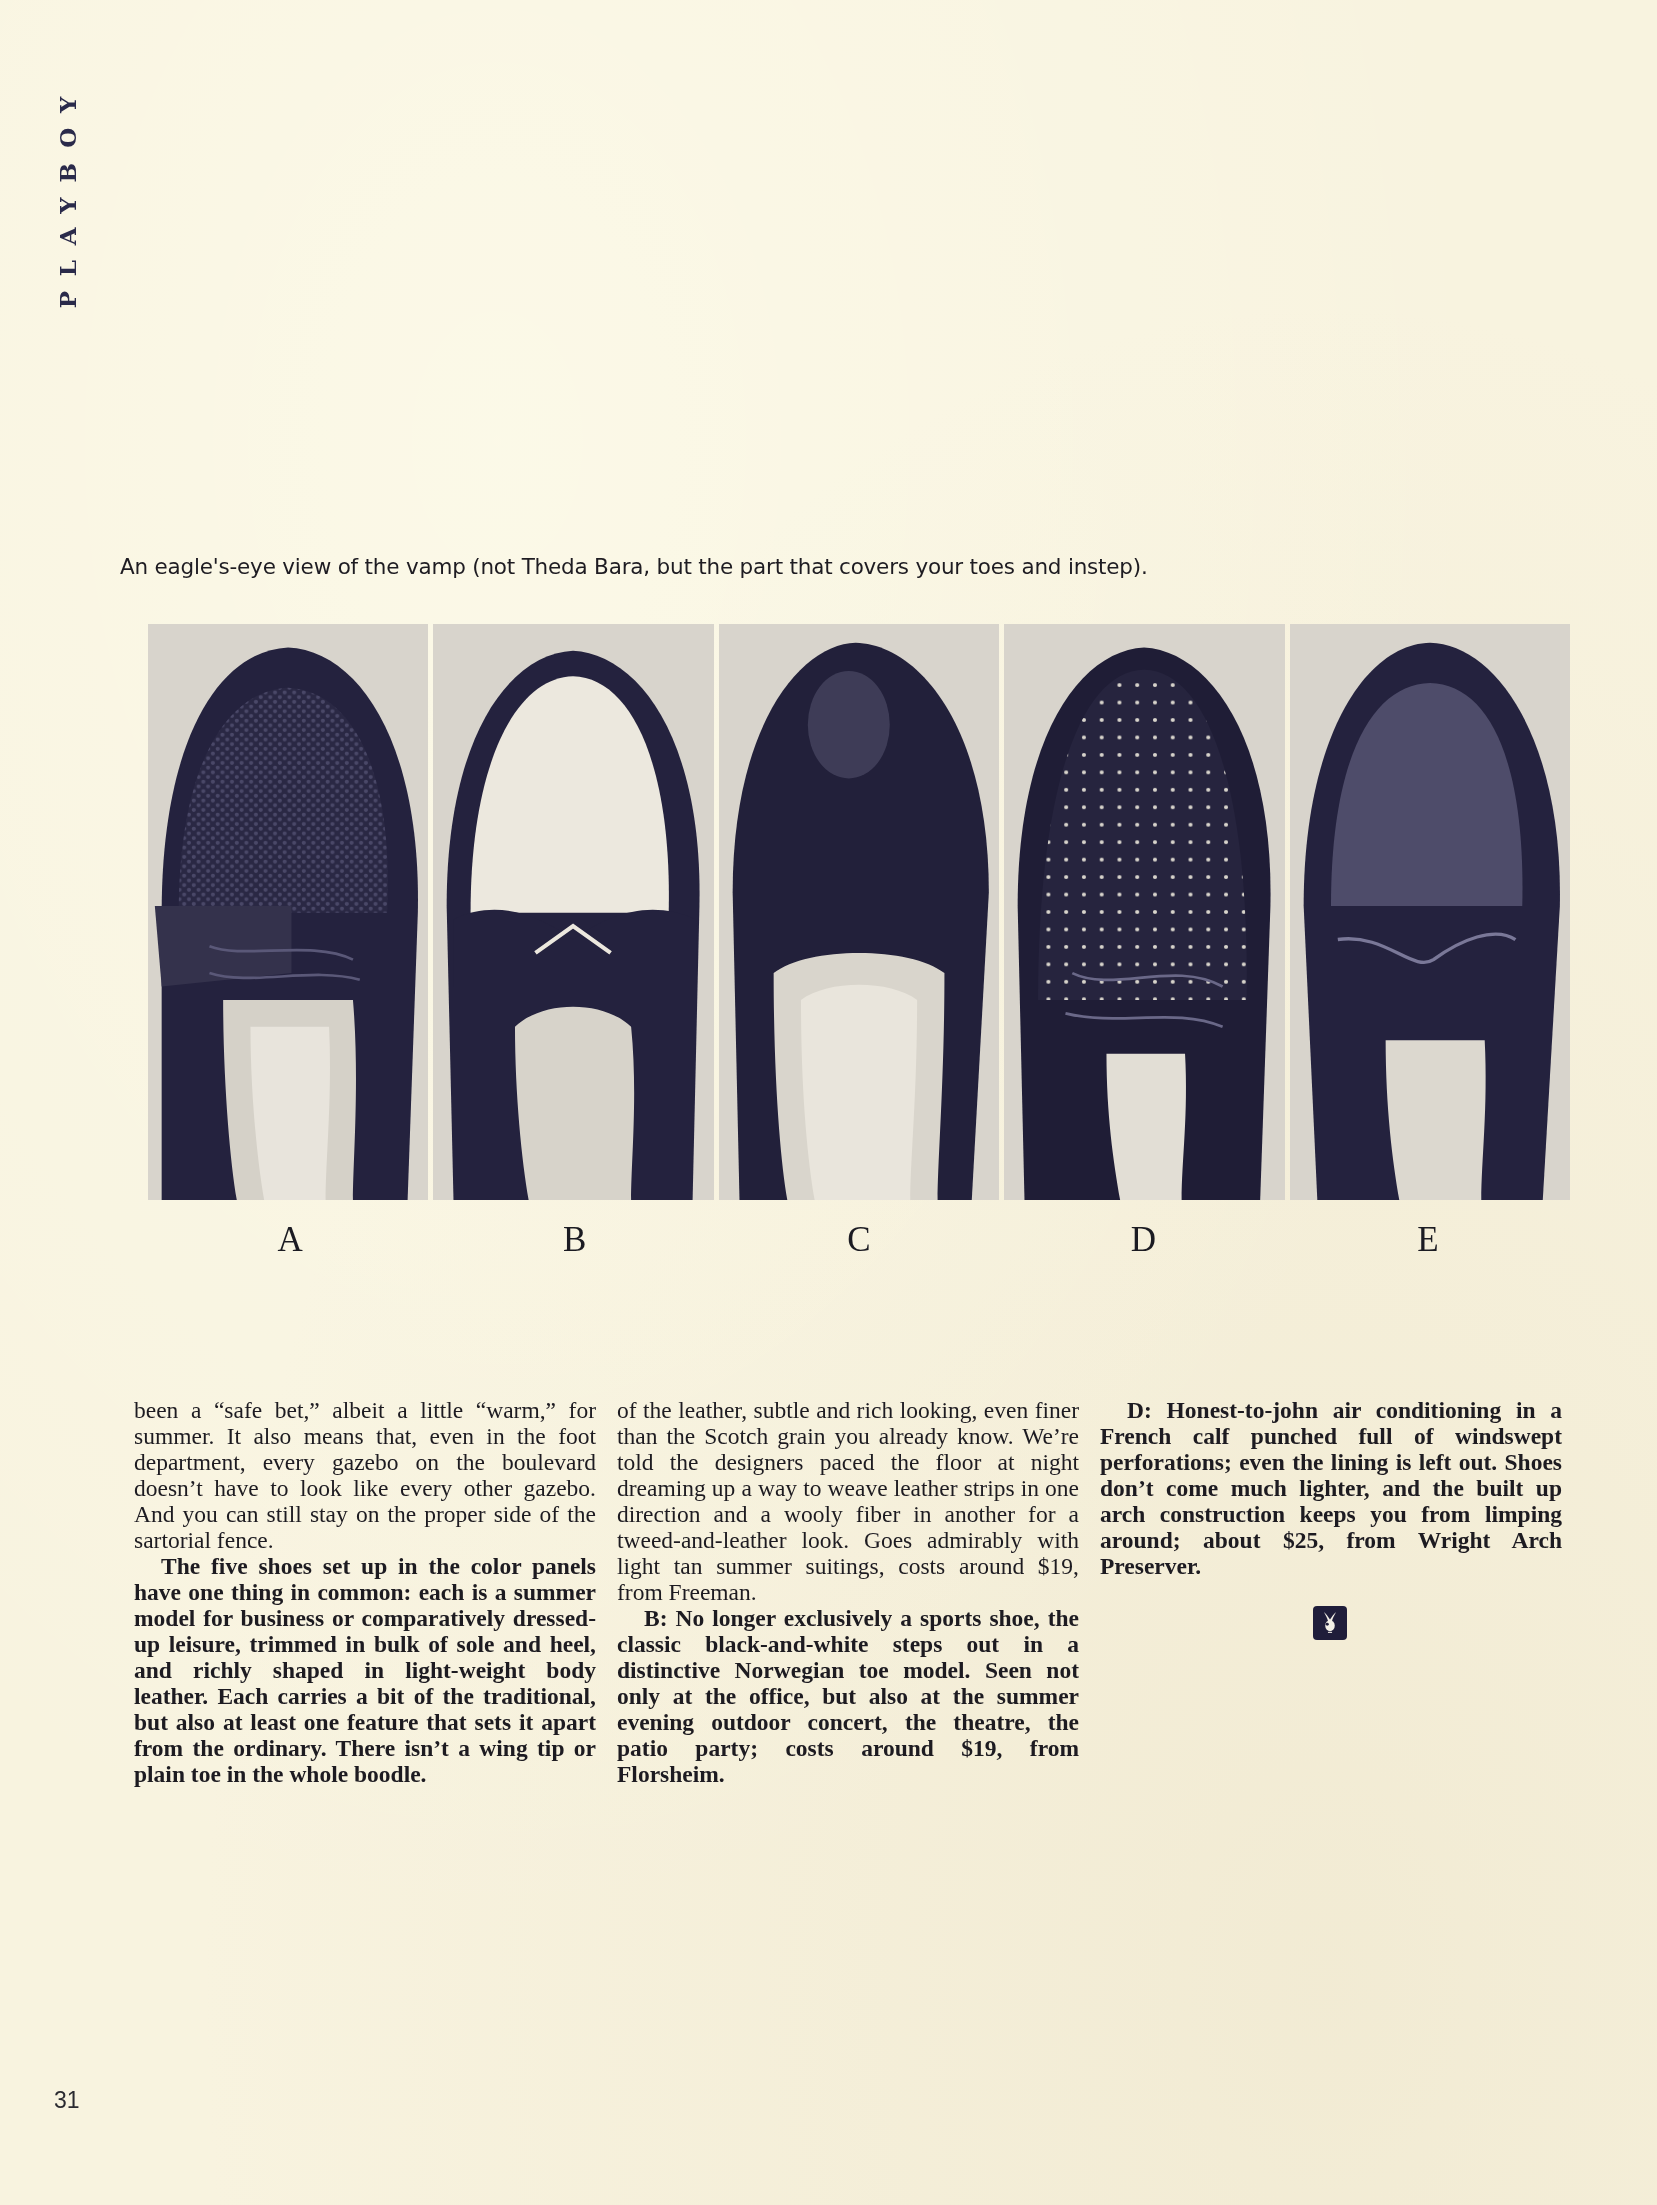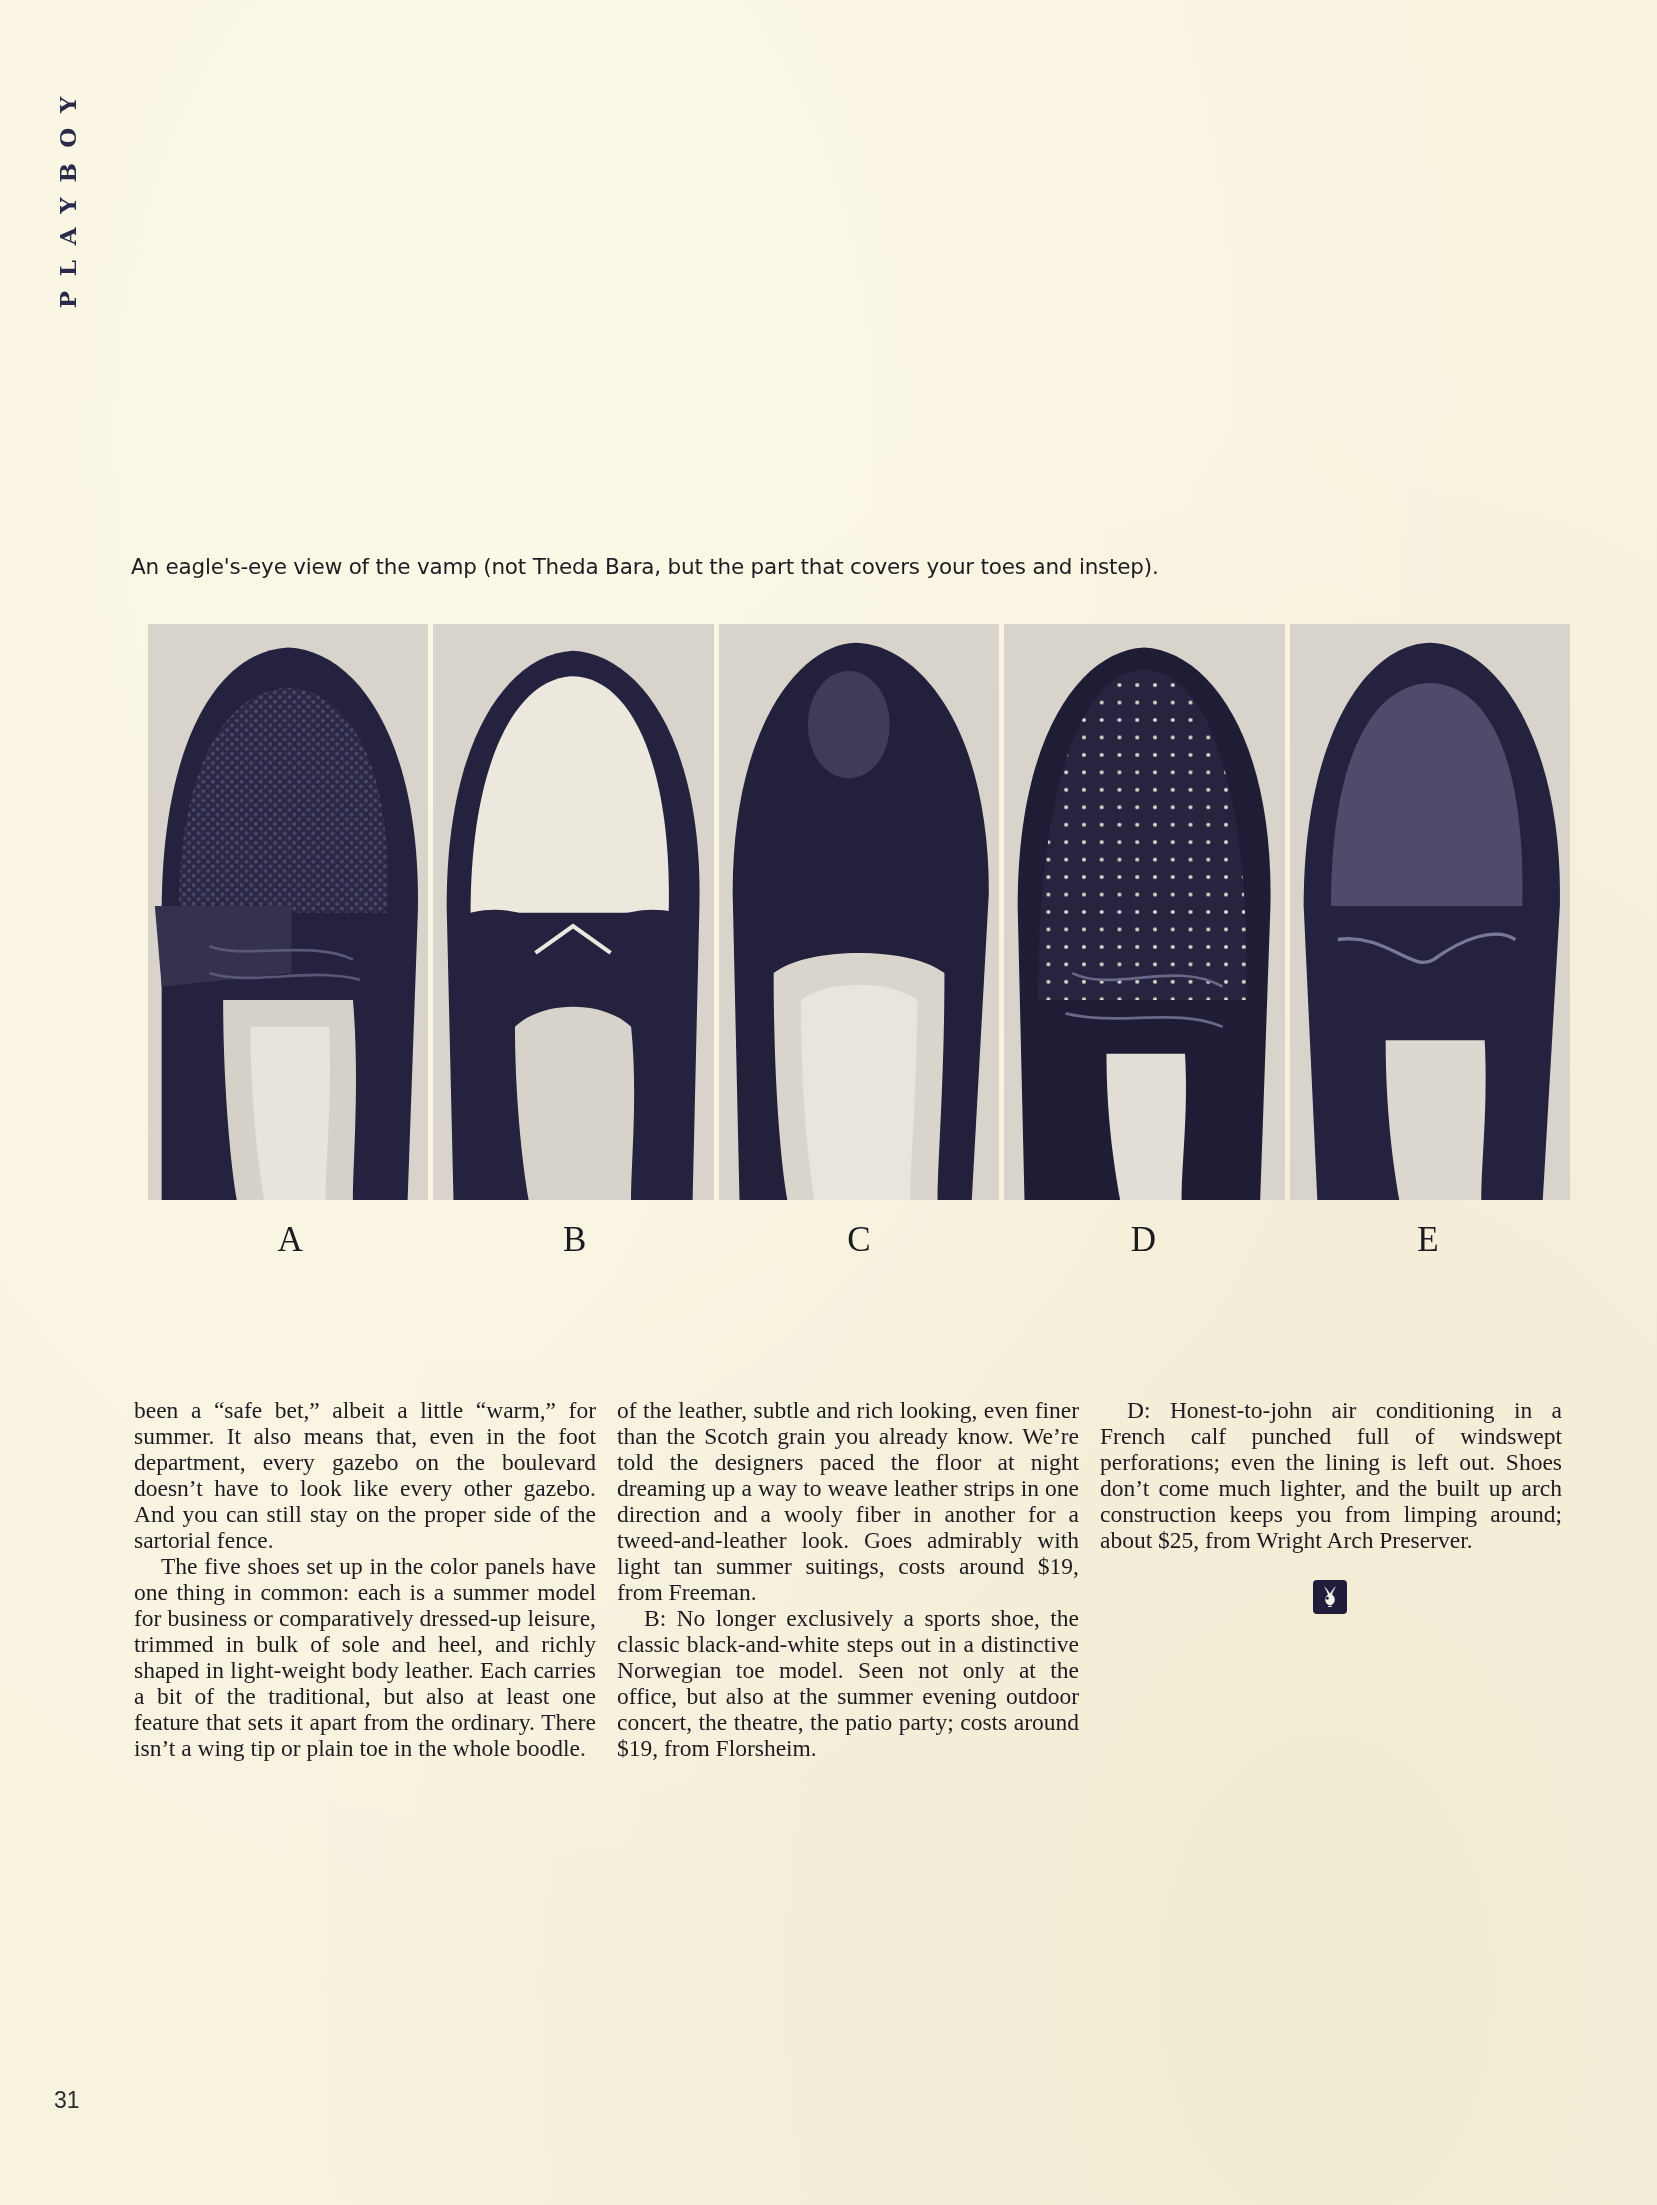--- a/index.html
+++ b/index.html
@@ -28,21 +28,21 @@
     transform: translate(-50%, -50%) rotate(-90deg);
     white-space: nowrap;
     font-family: "DejaVu Serif", serif;
     font-weight: bold;
     font-size: 23px;
     letter-spacing: 14.8px;
     color: #2a2a4a;
   }
   .caption {
     position: absolute;
-    left: 131px; top: 554px;
+    left: 120px; top: 554px;
     font-family: "DejaVu Sans", sans-serif;
     font-size: 21.5px;
     color: #1e1c22;
     letter-spacing: -0.2px;
     white-space: nowrap;
   }
   .strip {
     position: absolute;
     left: 148px; top: 624px;
     width: 1422px; height: 576px;
@@ -79,21 +79,21 @@
   .col {
     width: 462px;
     font-family: "Liberation Serif", serif;
     font-size: 23.5px;
     line-height: 26px;
     color: #1d1b21;
     text-align: justify;
     hyphens: manual;
   }
   .col p { margin: 0; }
-  .col p.indent { text-indent: 27px; }
+  .col p.indent { text-indent: 27px; font-weight: bold; }
   .logo {
     display: block;
     margin: 27px 0 0 213px;
     width: 34px; height: 34px;
     background: #1f1d3a;
     border-radius: 4px;
     position: relative;
   }
   .logo svg { position: absolute; inset: 0; width: 100%; height: 100%; }
   .folio {

